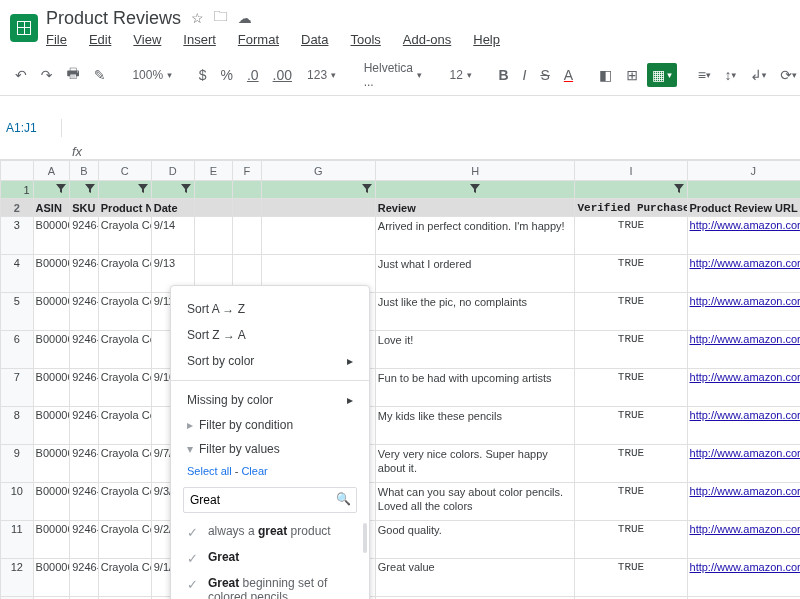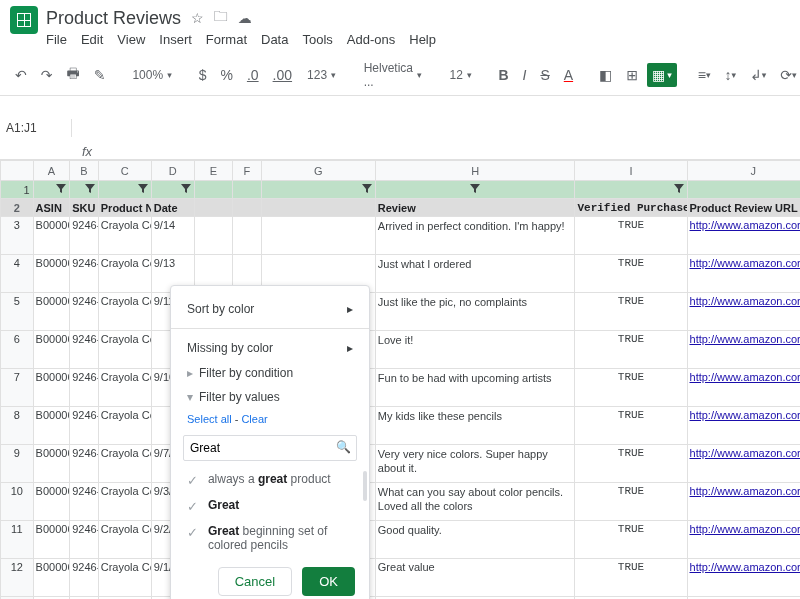--- a/index.html
+++ b/index.html
@@ -1,41 +1,41 @@
 <!DOCTYPE html>
 <html><head>
 <meta charset="utf-8">
 <style>
 * { box-sizing: border-box; margin: 0; padding: 0; font-family: Arial, sans-serif; }
 body { width: 800px; height: 599px; overflow: hidden; background: #fff; font-size: 13px; color: #202124; }
 
 
-.header { display: flex; align-items: flex-start; padding: 6px 10px; gap: 8px; }
+.header { display: flex; align-items: center; padding: 6px 10px; gap: 8px; }
 .logo { width: 28px; height: 28px; background: #0d904f; border-radius: 4px; display: flex; align-items: center; justify-content: center; }
 .logo-inner { width: 14px; height: 14px; background: #fff; border: 1px solid #fff; display: grid; grid-template-columns: 1fr 1fr; grid-template-rows: 1fr 1fr; gap: 1px; }
 .logo-inner div { background: #0d904f; }
 .title-area { display: flex; flex-direction: column; gap: 0; }
 .title-row { display: flex; align-items: center; gap: 10px; }
 .doc-title { font-size: 18px; color: #3c4043; }
 .icon-sm { color: #5f6368; font-size: 14px; cursor: pointer; }
-.menu-bar { display: flex; gap: 14px; font-size: 13px; color: #3c4043; padding: 2px 0; }
+.menu-bar { display: flex; gap: 22px; font-size: 13px; color: #3c4043; padding: 2px 0; text-decoration: underline; }
 .menu-bar span { cursor: pointer; }
 .last-edit { color: #5f6368; text-decoration: underline; font-size: 13px; cursor: pointer; }
 
 
 .toolbar { display: flex; align-items: center; gap: 4px; padding: 4px 10px; border-bottom: 1px solid #e0e0e0; color: #5f6368; }
 .tbtn { padding: 4px 5px; cursor: pointer; font-size: 14px; border-radius: 2px; display: inline-flex; align-items: center; }
 .tsep { width: 1px; height: 20px; background: #e0e0e0; margin: 0 4px; }
 .tsel { font-size: 12px; padding: 2px 6px; display: inline-flex; align-items: center; gap: 4px; cursor: pointer; }
 .caret { font-size: 9px; }
 .filter-active { background: #137e3e; color: #fff; border-radius: 2px; padding: 4px 5px; }
 
 
 .fxrow { display: flex; align-items: center; border-bottom: 1px solid #e0e0e0; }
-.namebox { width: 72px; padding: 2px 6px; font-size: 12px; color: #404040; border-right: 1px solid #e0e0e0; }
+.namebox { width: 62px; padding: 2px 6px; font-size: 12px; color: #0369a1; border-right: 1px solid #e0e0e0; }
 .fxlabel { font-style: italic; color: #5f6368; padding: 0 10px; font-size: 13px; margin-top: 48px; }
 
 
 .grid-wrap { position: relative; }
 table { border-collapse: collapse; table-layout: fixed; width: 820px; }
 th, td { border: 1px solid #e0e0e0; font-size: 11px; padding: 0 2px; text-align: left; overflow: hidden; white-space: nowrap; vertical-align: middle; }
 .colhead th { background: #f8f9fa; text-align: center; font-weight: normal; color: #5f6368; height: 20px; font-size: 11px; }
 .rownum { background: #f8f9fa; text-align: center; color: #5f6368; width: 32px; }
 .filter-row td { background: #bfe0c8; height: 18px; text-align: right; padding-right: 3px; color: #3c4043; }
 .header-row td { background: #dddddd; font-weight: bold; height: 18px; }
@@ -379,20 +379,26 @@
           <td>Son de muy buena calidad</td>
           <td class="">A mi niña le gustaron llegaron en el tiempo</td>
           <td class="center"></td>
           <td></td>
         </tr>
       </tbody>
 </table>
 
 <div class="dropdown">
   <div class="dd-item">
+        <span>Sort A → Z</span>
+      </div>
+  <div class="dd-item">
+        <span>Sort Z → A</span>
+      </div>
+  <div class="dd-item">
         <span>Sort by color</span>
         <span>▸</span>
       </div>
   <div class="dd-sep"></div>
   <div class="dd-item">
         <span>Missing by color</span>
         <span>▸</span>
       </div>
   <div class="dd-sub">
         <span style="color:#9aa0a6">▸</span>

